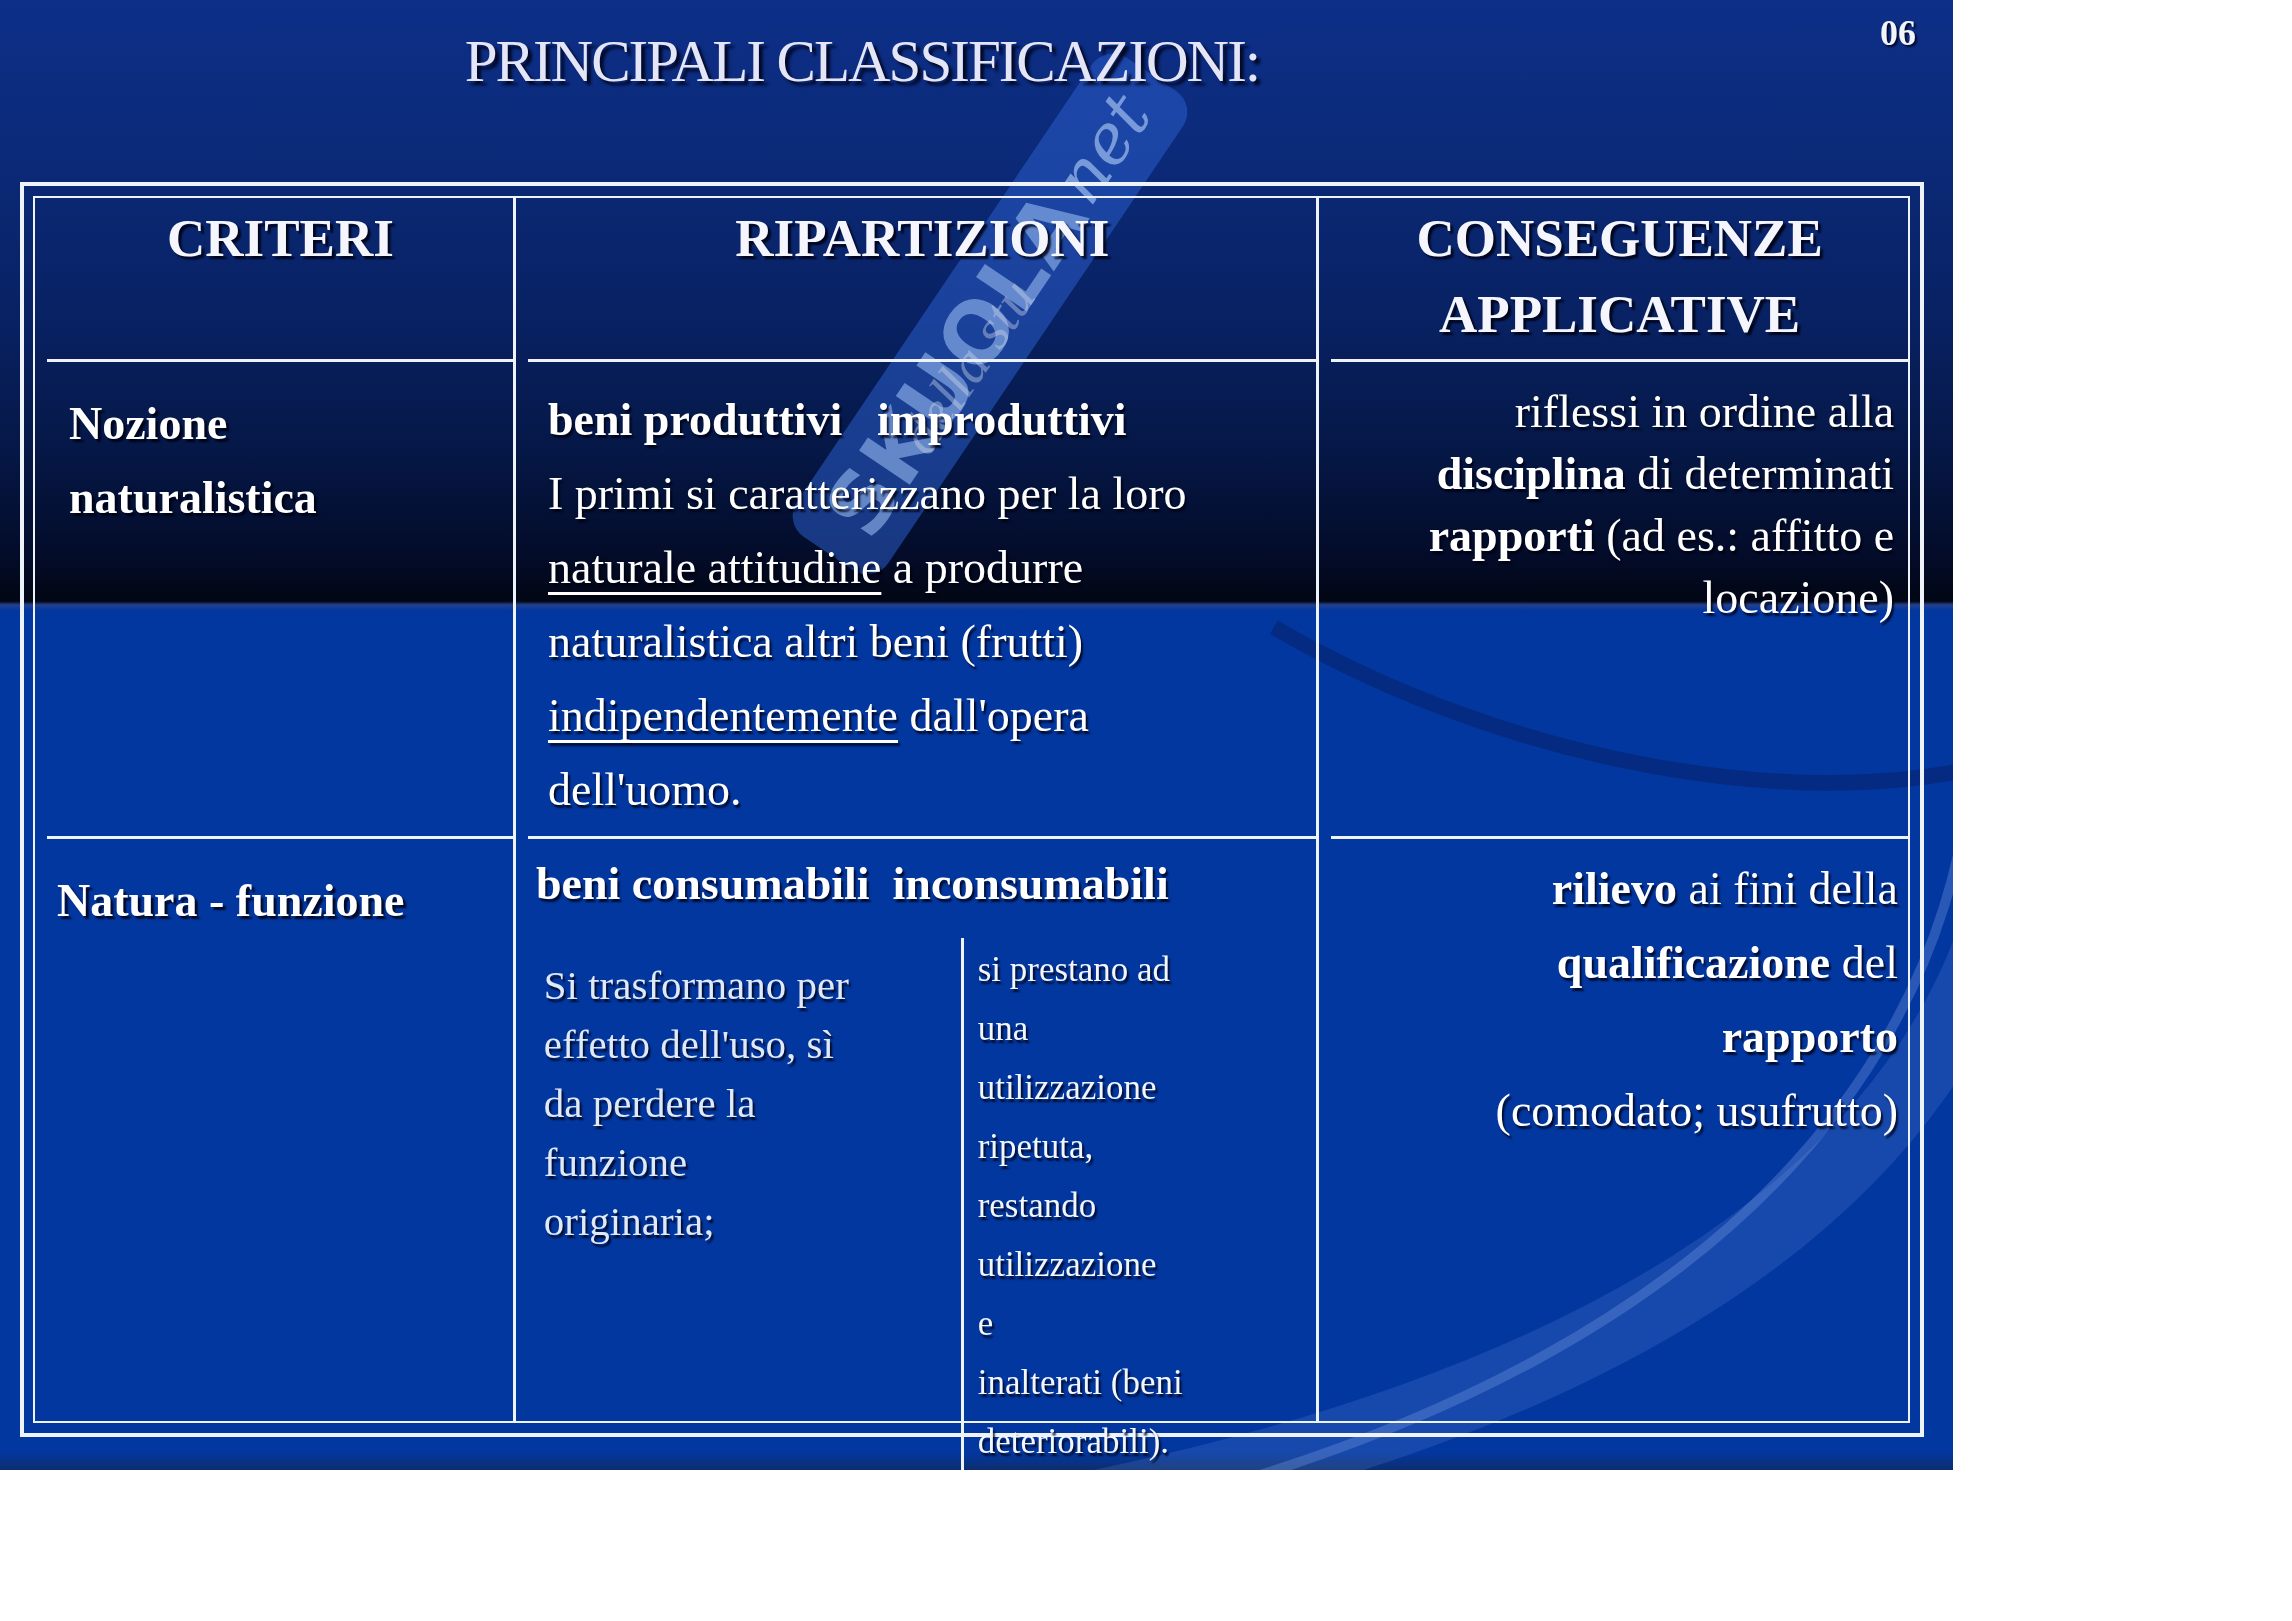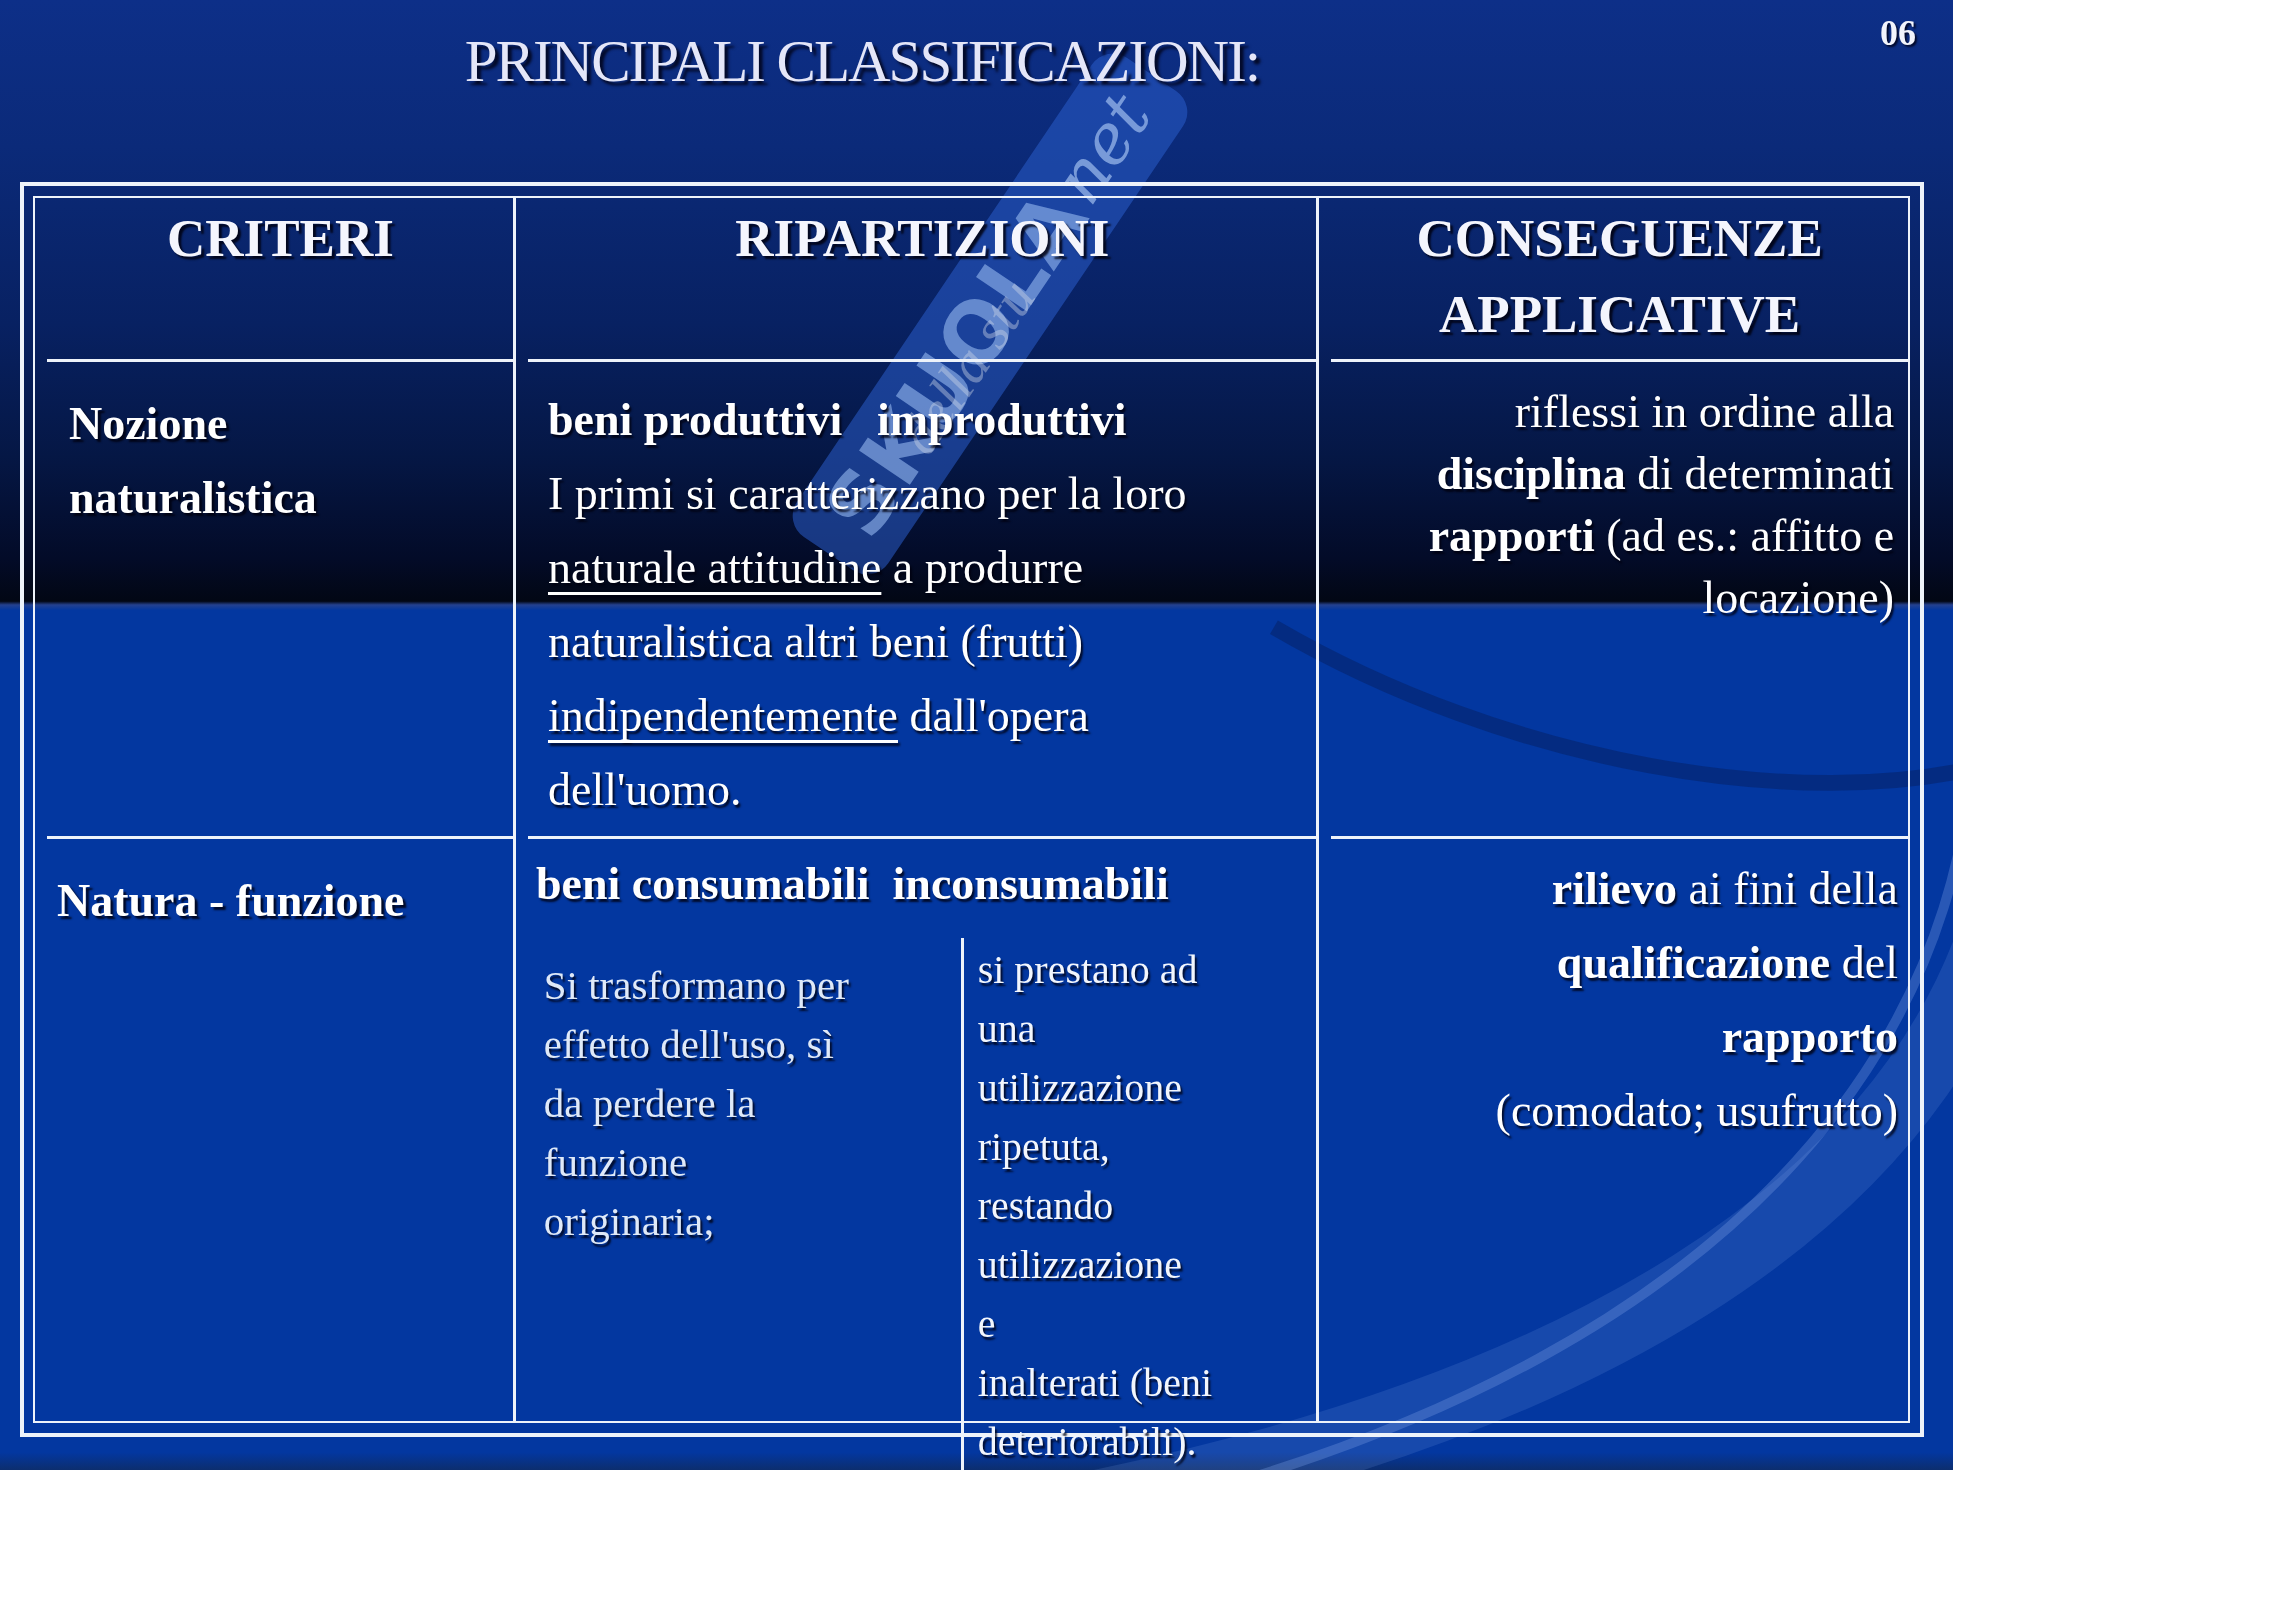--- a/index.html
+++ b/index.html
@@ -79,21 +79,21 @@
   .cons1{padding:19.6px 13.7px 0 13.7px;}
   .cons1 .line{line-height:62px;}
   .cons2{padding:13.7px 9.8px 0 9.8px;}
   .cons2 .line{line-height:74px;}
 
   .rip2{padding:7.8px 0 0 19.6px;text-shadow:2px 2.9px 2px rgba(0,0,15,0.8);}
   .rip2 .riphead .line{line-height:74px;}
   .subgrid{display:grid;grid-template-columns:428px auto;height:443px;margin-top:17.6px;}
   .sub-left{border-right:3.9px solid #eef3fa;padding:17.6px 9.8px 0 7.8px;font-size:41px;color:#dfe9f8;}
   .sub-left .line{line-height:59px;}
-  .sub-right{padding:2px 3.9px 0 13.7px;font-size:40px;color:#f2f6fd;position:relative;z-index:5;}
+  .sub-right{padding:2px 3.9px 0 13.7px;font-size:35px;color:#f2f6fd;position:relative;z-index:5;}
   .sub-right .line{line-height:59px;}
 </style>
 </head>
 <body>
 
 <div class="slide">
 
   <svg class="swoosh" width="1953" height="1470" viewBox="0 0 1993 1500">
     <path d="M 1200 1530 C 1760 1380, 2060 1060, 2010 620" stroke="rgba(130,165,235,0.30)" stroke-width="10" fill="none"></path>
     <path d="M 850 1580 C 1620 1480, 2010 1210, 2060 840" stroke="rgba(130,165,235,0.16)" stroke-width="70" fill="none"></path>

